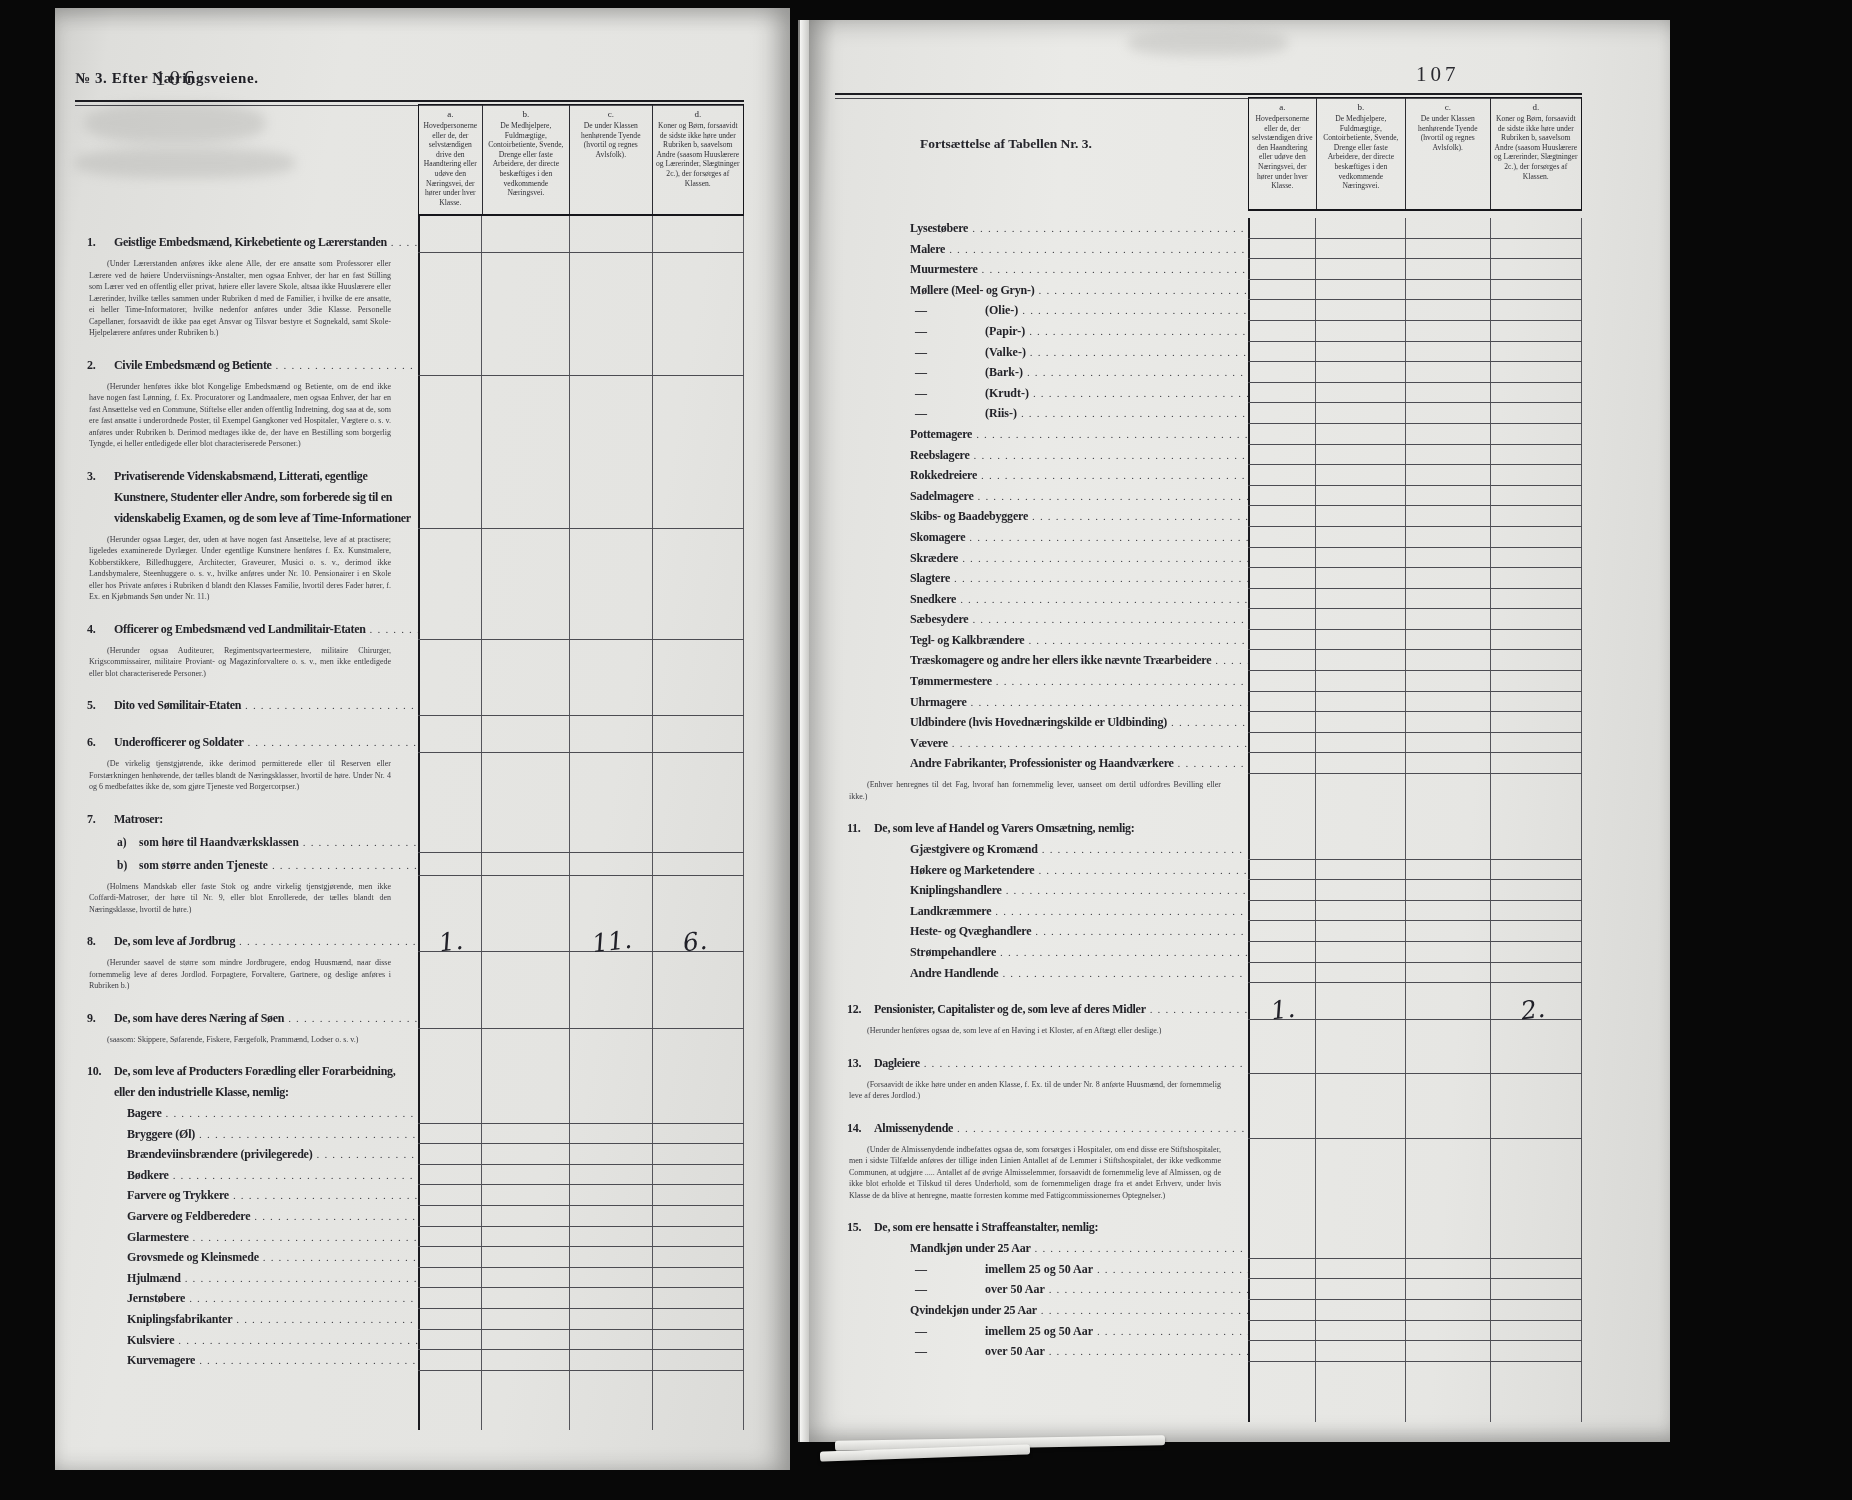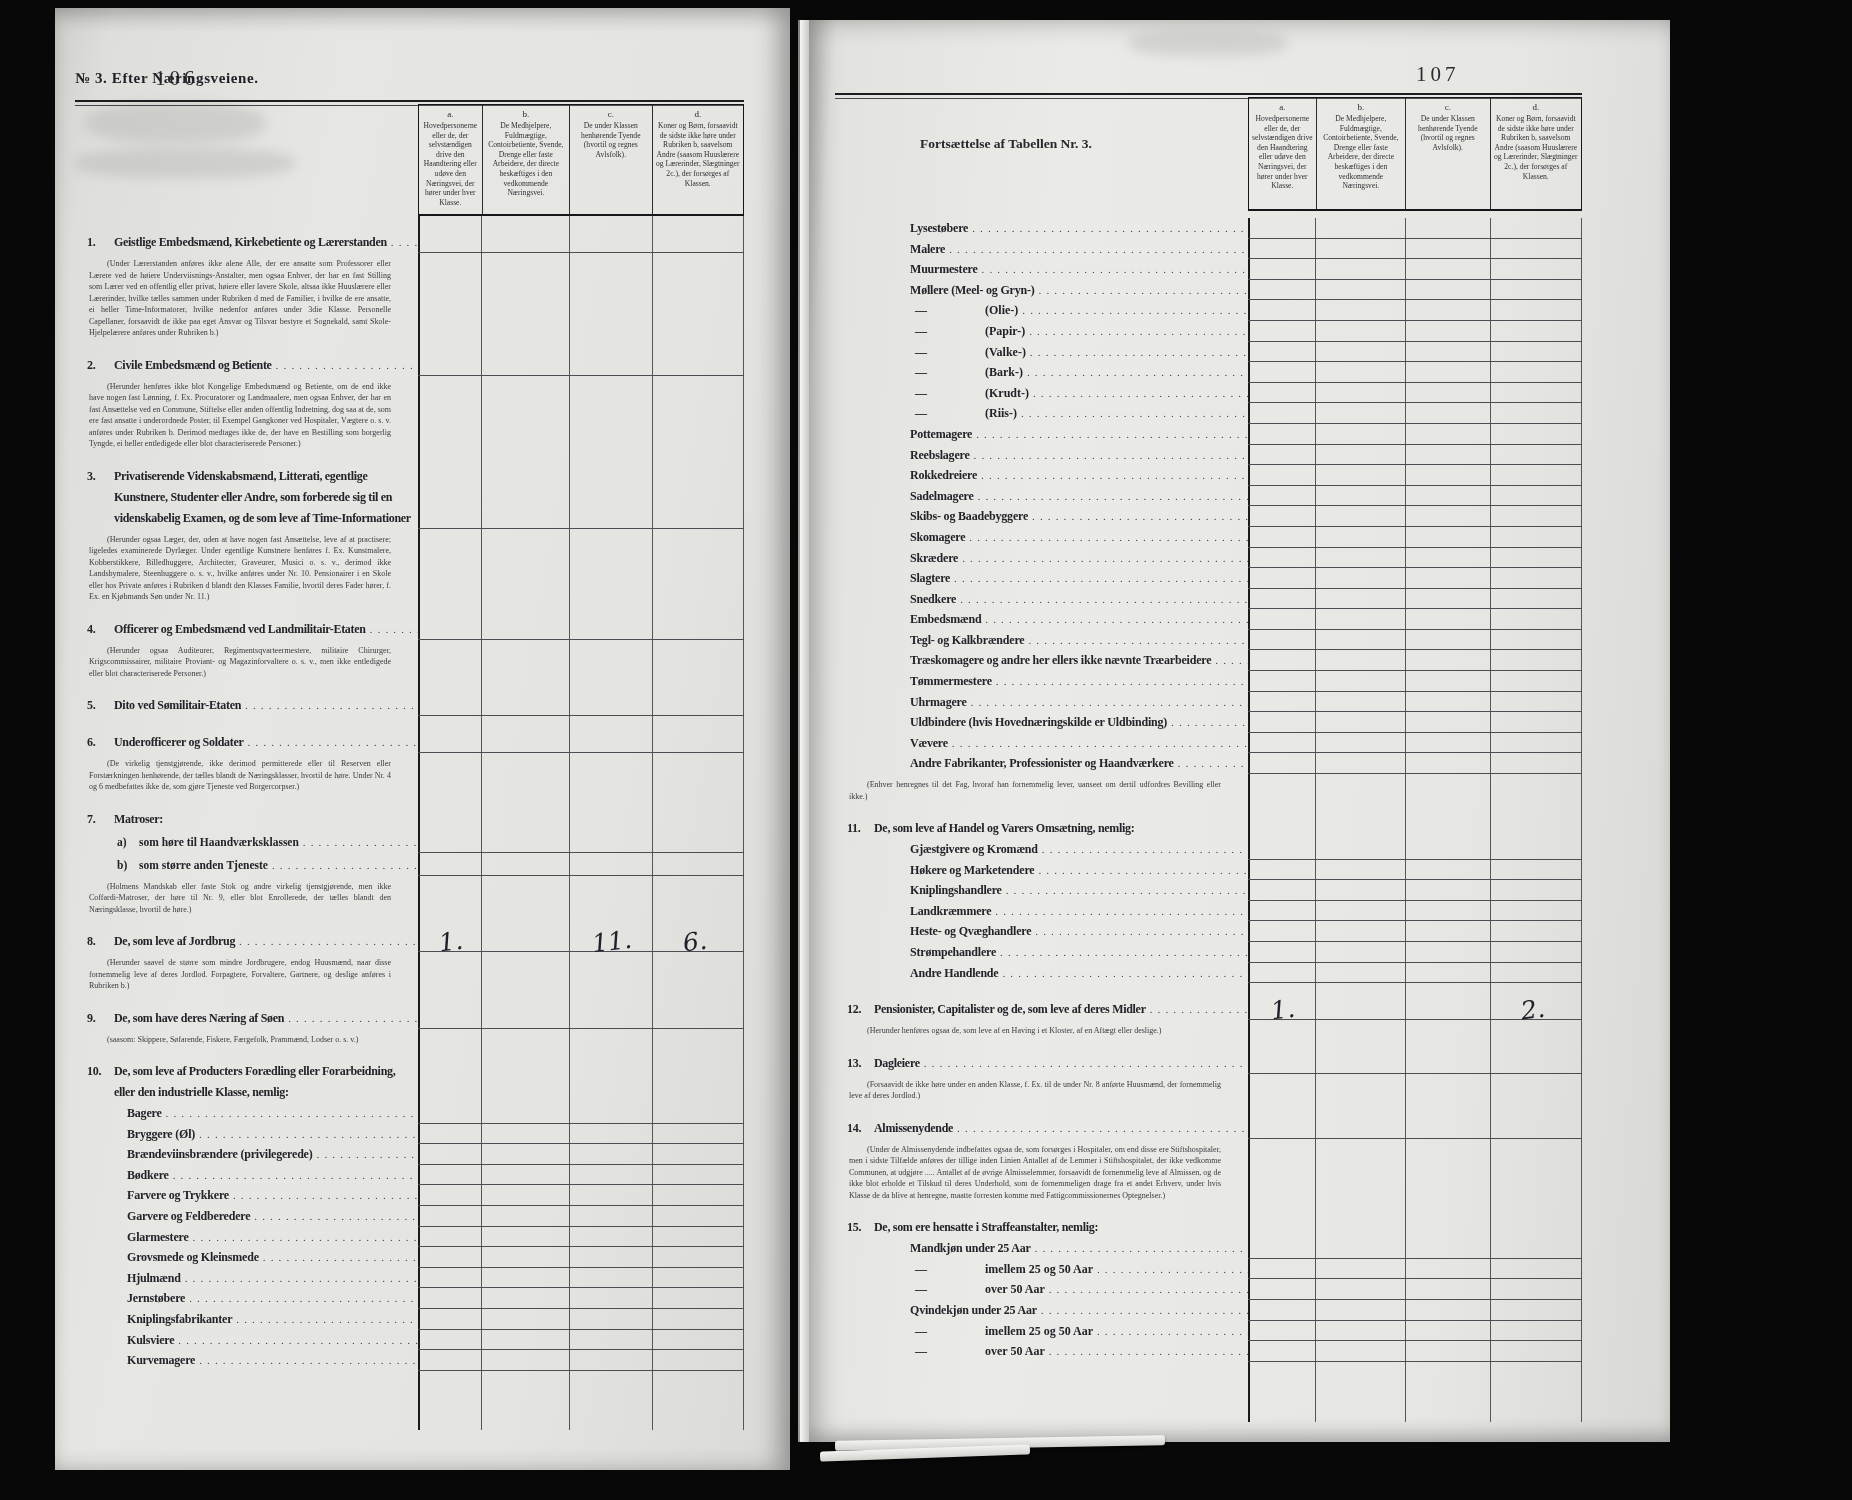--- a/index.html
+++ b/index.html
@@ -507,21 +507,21 @@
           <div class="cell cd ruled"></div>
         </div>
         <div class="trow row-item">
           <div class="lbl"><span class="txt">Snedkere</span><span class="dots"> . . . . . . . . . . . . . . . . . . . . . . . . . . . . . . . . . . . . . . . . . . . . . . . . . . . . . . . . . . . . . . . . . . . . . . . . . . . . . . . . . . . . . . . . . . . . . . . . . . . . . . . . . . . . . . </span></div>
           <div class="cell ca ruled"></div>
           <div class="cell cb ruled"></div>
           <div class="cell cc ruled"></div>
           <div class="cell cd ruled"></div>
         </div>
         <div class="trow row-item">
-          <div class="lbl"><span class="txt">Embedsmænd</span><span class="dots"> . . . . . . . . . . . . . . . . . . . . . . . . . . . . . . . . . . . . . . . . . . . . . . . . . . . . . . . . . . . . . . . . . . . . . . . . . . . . . . . . . . . . . . . . . . . . . . . . . . . . . . . . . . . . . . </span></div>
+          <div class="lbl"><span class="txt">Sæbesydere</span><span class="dots"> . . . . . . . . . . . . . . . . . . . . . . . . . . . . . . . . . . . . . . . . . . . . . . . . . . . . . . . . . . . . . . . . . . . . . . . . . . . . . . . . . . . . . . . . . . . . . . . . . . . . . . . . . . . . . . </span></div>
           <div class="cell ca ruled"></div>
           <div class="cell cb ruled"></div>
           <div class="cell cc ruled"></div>
           <div class="cell cd ruled"></div>
         </div>
         <div class="trow row-item">
           <div class="lbl"><span class="txt">Tegl- og Kalkbrændere</span><span class="dots"> . . . . . . . . . . . . . . . . . . . . . . . . . . . . . . . . . . . . . . . . . . . . . . . . . . . . . . . . . . . . . . . . . . . . . . . . . . . . . . . . . . . . . . . . . . . . . . . . . . . . . . . . . . . . . . </span></div>
           <div class="cell ca ruled"></div>
           <div class="cell cb ruled"></div>
           <div class="cell cc ruled"></div>

